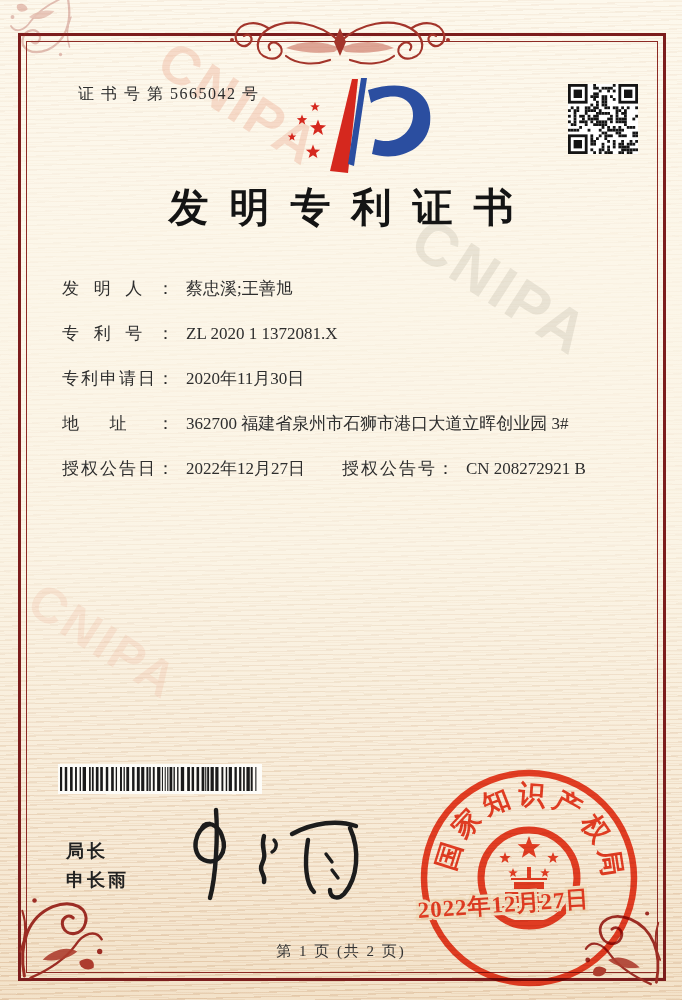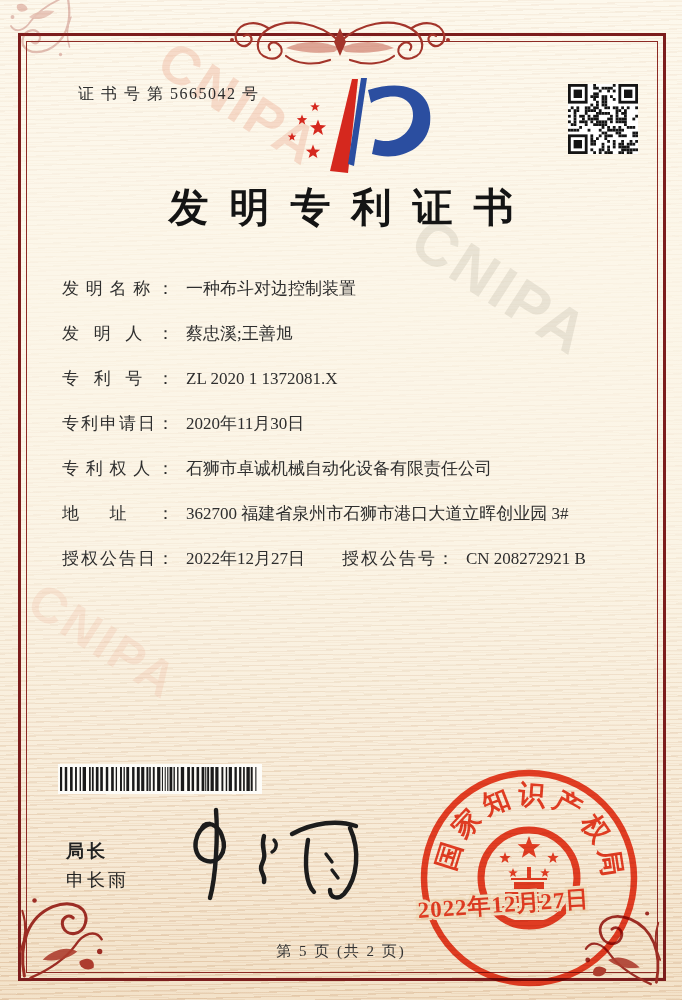--- a/index.html
+++ b/index.html
@@ -37,21 +37,21 @@
   .flabel{display:inline-block;width:112px;text-align:justify;text-align-last:justify;vertical-align:top;}
   .fvalue{display:inline-block;margin-left:12px;vertical-align:top;}
   .grow{display:flex;}
   .grow .v1{width:142px;margin-left:12px;}
   .grow .l2{margin-left:14px;}
   .paras{position:absolute;left:62px;right:54px;top:584px;font-size:16.5px;line-height:1.88;
          text-align:justify;font-style:italic;color:#2a2a2a;}
   .paras p{margin:0;text-indent:2em;}
   .barcode{position:absolute;left:58px;top:764px;width:204px;height:30px;}
   .sig-title{position:absolute;left:66px;top:812px;font-size:18px;font-weight:bold;letter-spacing:3px;color:#222;margin-top:27px;}
-  .sig-name{position:absolute;left:66px;top:868px;font-size:18px;font-weight:normal;letter-spacing:3px;color:#222;}
+  .sig-name{position:absolute;left:66px;top:868px;font-size:18px;font-weight:bold;letter-spacing:3px;color:#222;}
   .signature{position:absolute;left:180px;top:806px;width:190px;height:100px;}
   .seal{position:absolute;left:408px;top:762px;width:240px;height:238px;mix-blend-mode:multiply;opacity:.94;}
   .seal text{font-family:"Liberation Serif","DejaVu Serif",serif;font-weight:bold;}
   .footer{position:absolute;left:0;right:0;top:942px;text-align:center;font-size:15px;letter-spacing:2px;color:#333;}
 </style>
 </head>
 <body>
 
 <div class="page">
 
@@ -318,33 +318,27 @@
         <rect x="0" y="50.4" width="19.599999999999998" height="19.599999999999998" fill="#141414"></rect>
         <rect x="2.8" y="53.199999999999996" width="14" height="14" fill="#ffffff"></rect>
         <rect x="5.6" y="56" width="8.399999999999999" height="8.399999999999999" fill="#141414"></rect>
       </g>
   </svg>
 
   <div class="title"><span>发明专利证书</span></div>
 
   <div class="fields">
     <div class="frow">
-      <span class="flabel">发明名称：</span><span class="fvalue">一种布斗对边控制装置</span>
-    </div>
-    <div class="frow">
       <span class="flabel">发明人：</span><span class="fvalue">蔡忠溪;王善旭</span>
     </div>
     <div class="frow">
       <span class="flabel">专利号：</span><span class="fvalue">ZL 2020 1 1372081.X</span>
     </div>
     <div class="frow">
       <span class="flabel">专利申请日：</span><span class="fvalue">2020年11月30日</span>
-    </div>
-    <div class="frow">
-      <span class="flabel">专利权人：</span><span class="fvalue">石狮市卓诚机械自动化设备有限责任公司</span>
     </div>
     <div class="frow">
       <span class="flabel">地址：</span><span class="fvalue">362700 福建省泉州市石狮市港口大道立晖创业园 3#</span>
     </div>
     <div class="frow grow">
       <span class="flabel">授权公告日：</span>
       <span class="fvalue v1">2022年12月27日</span>
       <span class="flabel l2">授权公告号：</span>
       <span class="fvalue">CN 208272921 B</span>
     </div>
@@ -436,15 +430,15 @@
       <polygon points="105.0,106.0 106.2,109.3 109.8,109.5 107.0,111.6 107.9,115.0 105.0,113.1 102.1,115.0 103.0,111.6 100.2,109.5 103.8,109.3"></polygon>
       <polygon points="137.0,106.0 138.2,109.3 141.8,109.5 139.0,111.6 139.9,115.0 137.0,113.1 134.1,115.0 135.0,111.6 132.2,109.5 135.8,109.3"></polygon>
       <path d="M93,144 h56 v6 h-56 z M100,134 h42 v7 h-42 z M97,130 h48 v2 h-48 z M106,120 h30 v7 h-30 z M103,116 h36 v2 h-36 z M119,105 h4 v11 h-4 z M105,158 h32 v6 h-32 z"></path>
     </g>
     <text font-size="27" fill="#e8361b" letter-spacing="6">
       <textPath href="#sealArc" startOffset="6">国家知识产权局</textPath>
     </text>
     <text x="96" y="150" font-size="23" fill="#e8361b" text-anchor="middle" letter-spacing="1" transform="rotate(-4 96 150)" style="paint-order:stroke;stroke:#fbf5e9;stroke-width:6">2022年12月27日</text>
   </svg>
 
-  <div class="footer">第 5 页 (共 2 页)</div>
+  <div class="footer">第 1 页 (共 2 页)</div>
 
 </div>
 
 </body></html>

